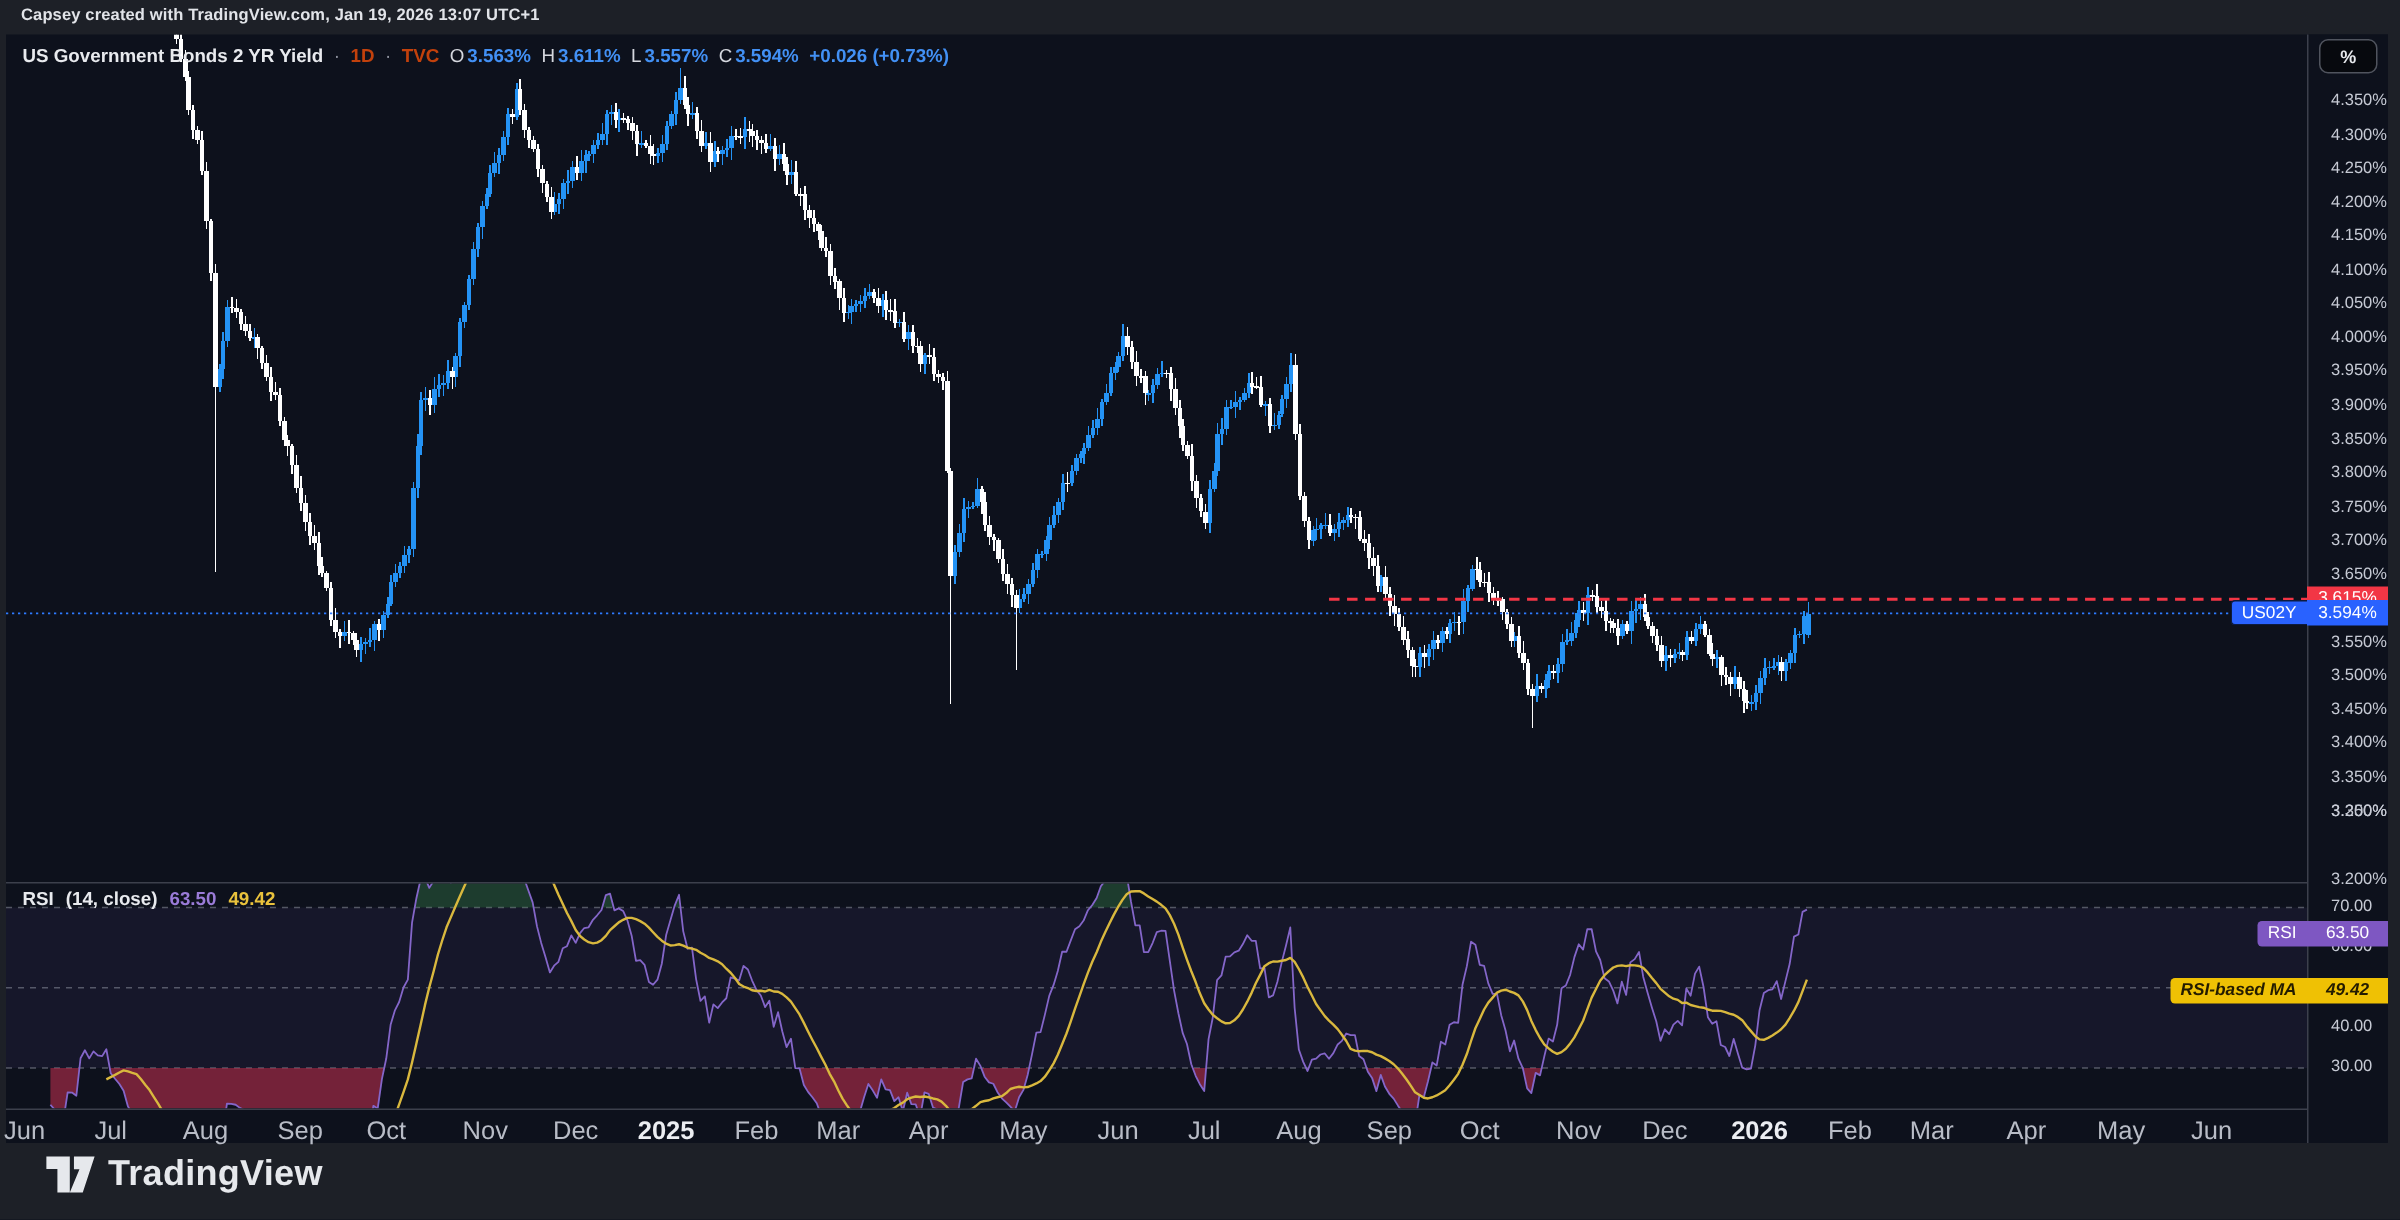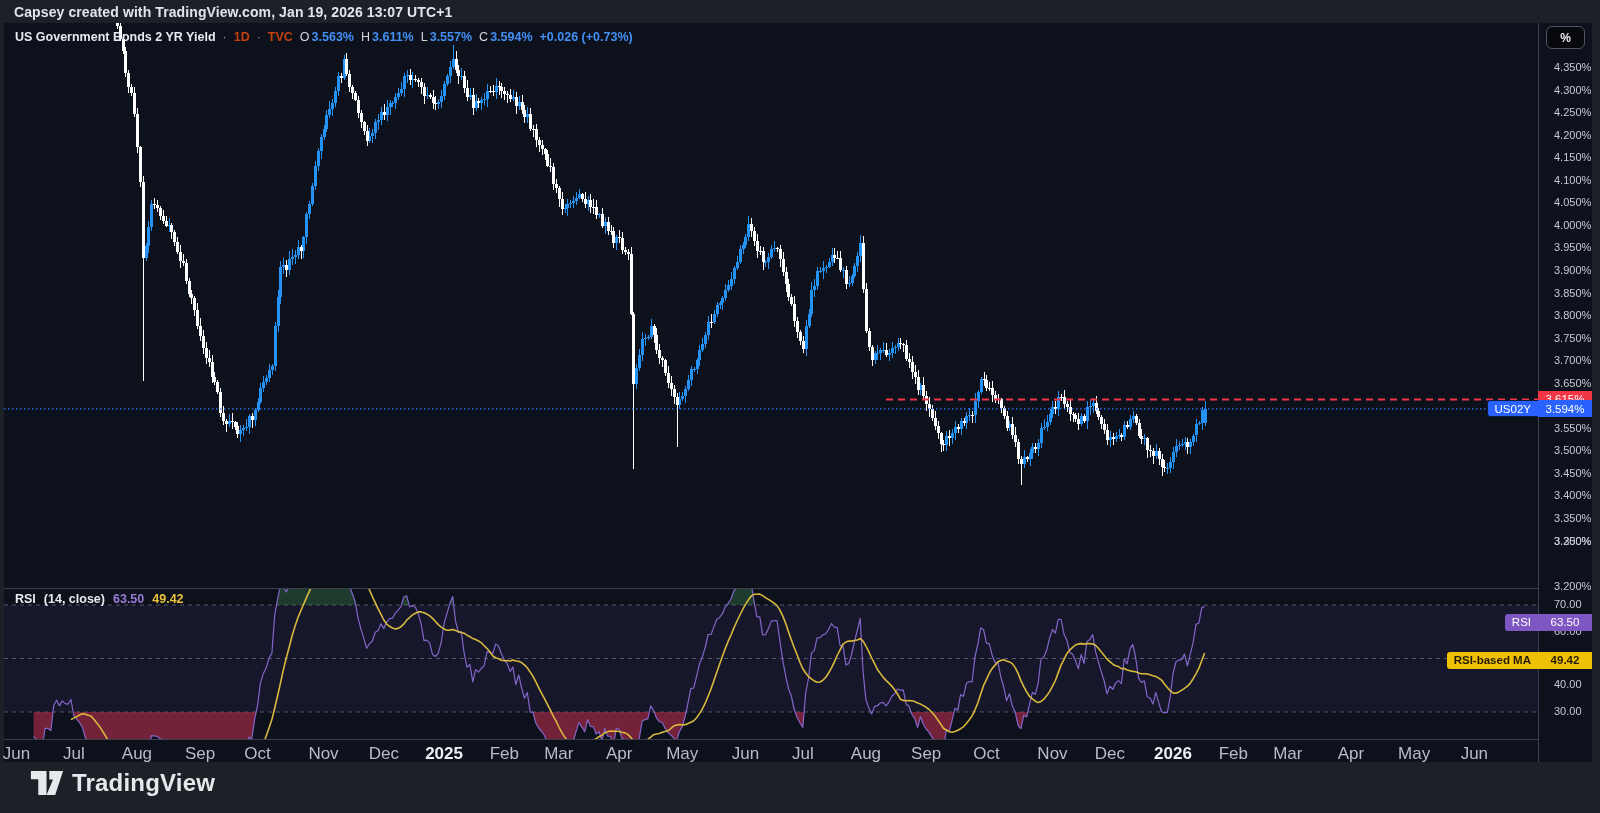--- a/index.html
+++ b/index.html
@@ -5,21 +5,21 @@
   * { margin:0; padding:0; box-sizing:border-box; }
   html,body { width:1600px; height:813px; overflow:hidden; }
   body {
     background:#1d2027;
     font-family:"Liberation Sans", sans-serif;
     position:relative;
     -webkit-font-smoothing:antialiased;
   }
   .attribution {
     position:absolute; left:14px; top:4px; height:16px;
-    color:#e2e4e9; font-size:14px; font-weight:700; letter-spacing:.1px;
+    color:#e2e4e9; font-size:11px; font-weight:700; letter-spacing:.1px;
     white-space:nowrap;
   }
   .widget {
     position:absolute; left:4px; top:23px; width:1588px; height:739px;
     background:#0d111c;
   }
   .main-svg { position:absolute; left:0; top:0; }
   .pane-sep {
     position:absolute; left:0; top:565px; width:1588px; height:1px;
     background:#3c404c;
@@ -73,21 +73,21 @@
   }
   .badge-tag {
     position:absolute; right:54px; height:17px; padding:0 7px;
     font-size:11.5px; display:flex; align-items:center;
     border-radius:3px 0 0 3px; z-index:5; white-space:nowrap;
   }
   .b-red   { background:#f23645; color:#fff; }
   .b-blue  { background:#2962ff; color:#fff; }
   .b-blue.badge-tag { border:1px solid #0d1b3f; border-right:none; }
   .b-purp  { background:#7e57c2; color:#fff; }
-  .b-yell  { background:#efc104; color:#241c00; font-weight:600; }
+  .b-yell  { background:#efc104; color:#241c00; font-weight:600;font-style:italic; }
   .footer { position:absolute; left:30px; top:769px; display:flex; align-items:center; gap:8px; cursor:pointer; }
   .footer .brand { color:#e6e8ec; font-size:24px; font-weight:800; letter-spacing:.2px; }
 </style>
 </head>
 <body>
 
 <div class="attribution">Capsey created with TradingView.com, Jan 19, 2026 13:07 UTC+1</div>
 
 <div class="widget">
 

